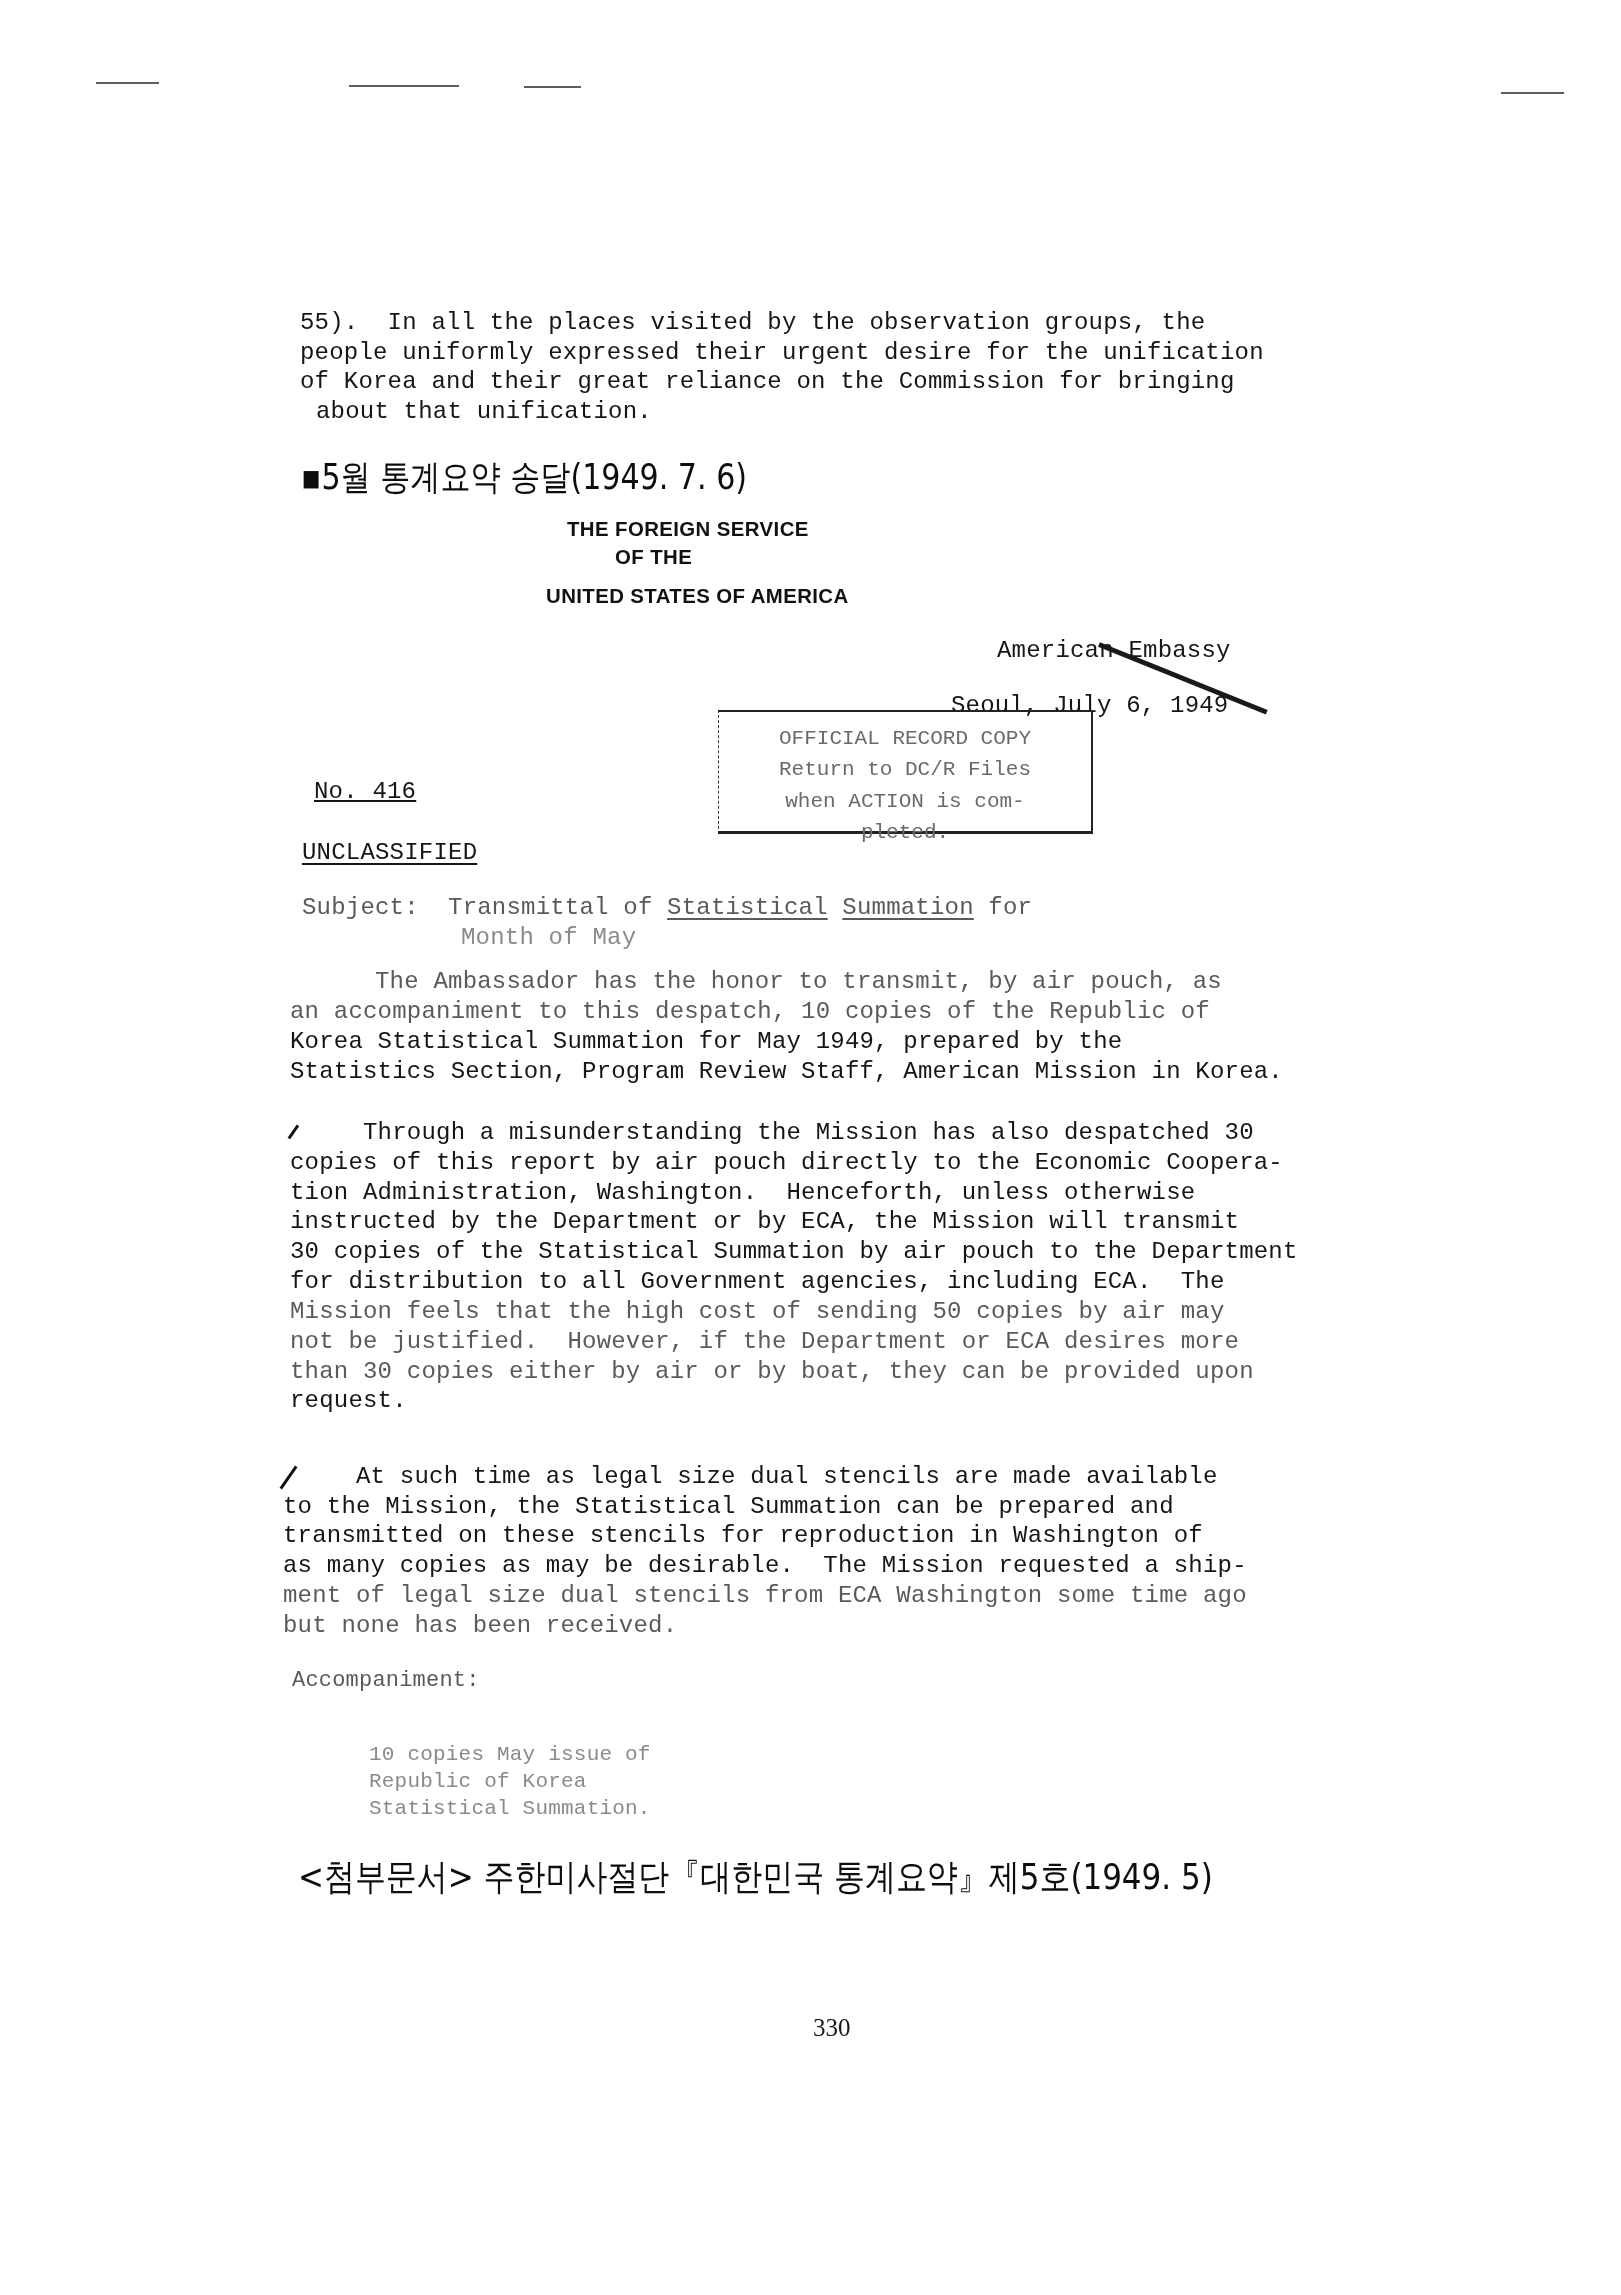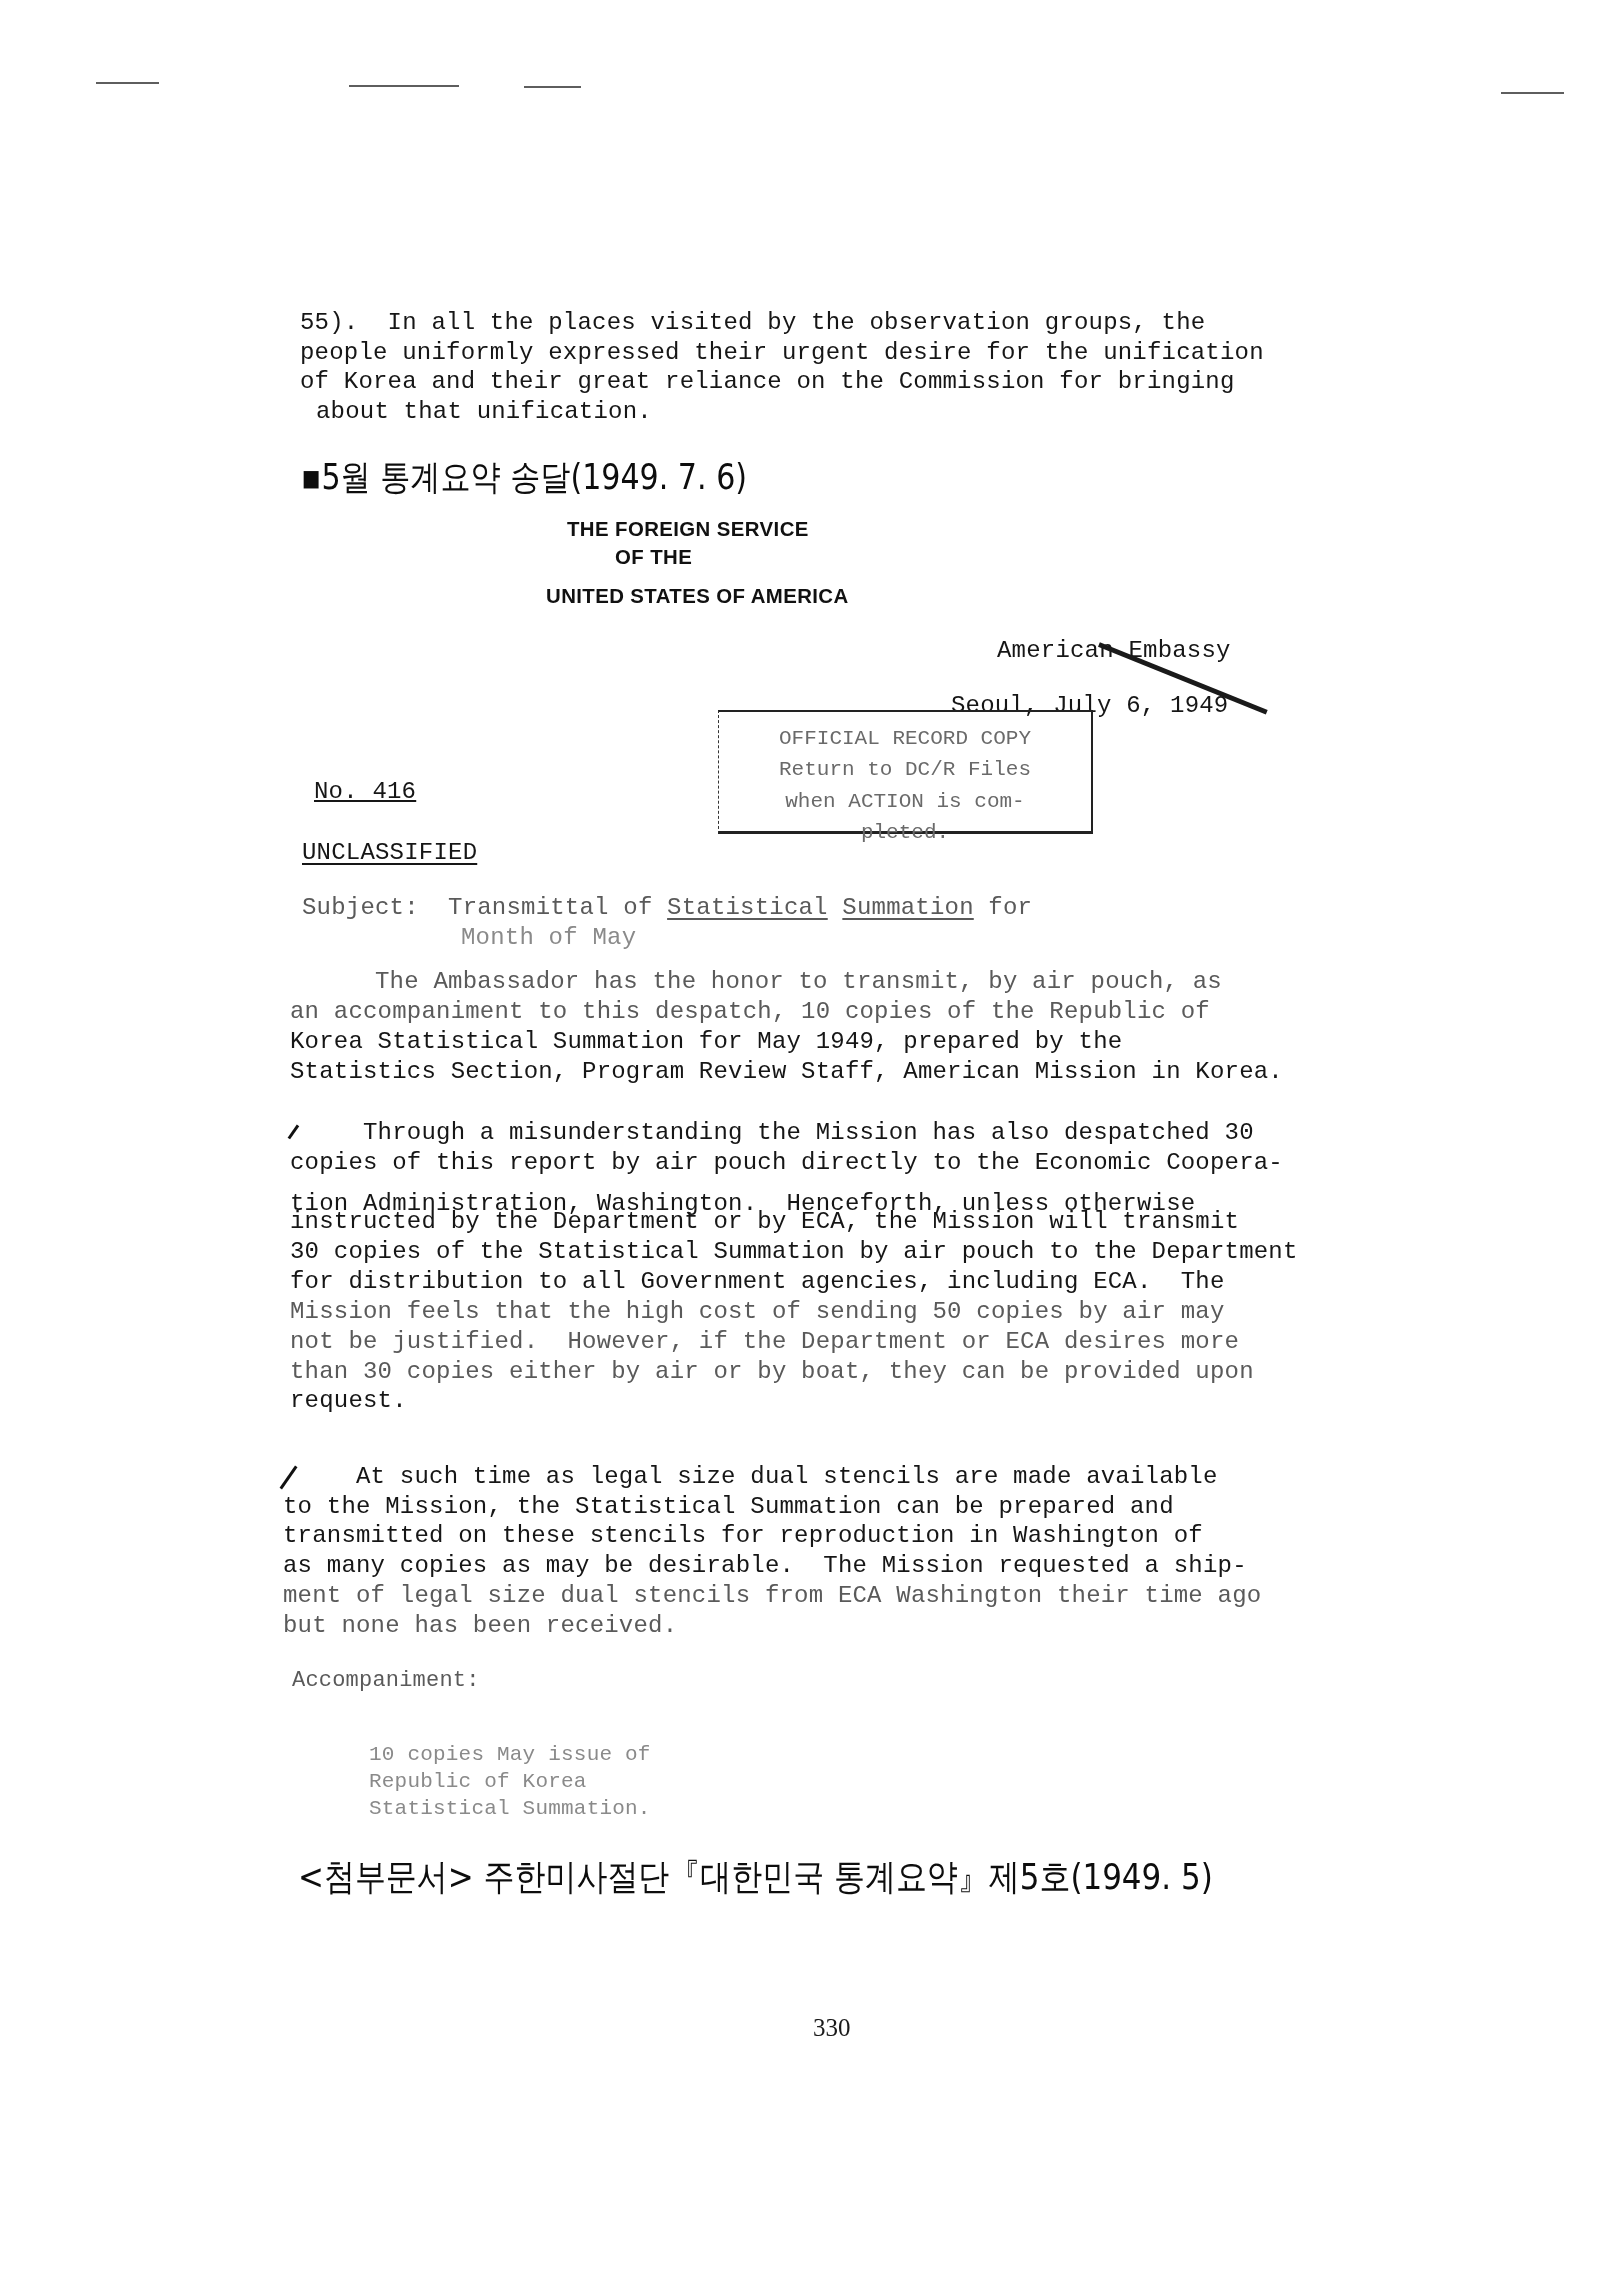--- a/index.html
+++ b/index.html
@@ -61,39 +61,39 @@
 <div>
   <div class="abs tw faint" style="left:302px; top:967px;">     The Ambassador has the honor to transmit, by air pouch, as</div>
   <div class="abs tw faint" style="left:290px; top:997px;">an accompaniment to this despatch, 10 copies of the Republic of</div>
   <div class="abs tw" style="left:290px; top:1027px;">Korea Statistical Summation for May 1949, prepared by the</div>
   <div class="abs tw" style="left:290px; top:1057px;">Statistics Section, Program Review Staff, American Mission in Korea.</div>
 </div>
 
 <div>
   <div class="abs tw" style="left:290px; top:1118px;">     Through a misunderstanding the Mission has also despatched 30</div>
   <div class="abs tw" style="left:290px; top:1148px;">copies of this report by air pouch directly to the Economic Coopera-</div>
-  <div class="abs tw" style="left:290px; top:1178px;margin-top:11px;">tion Administration, Washington.  Henceforth, unless otherwise</div>
+  <div class="abs tw" style="left:290px; top:1178px;">tion Administration, Washington.  Henceforth, unless otherwise</div>
   <div class="abs tw" style="left:290px; top:1207px;">instructed by the Department or by ECA, the Mission will transmit</div>
   <div class="abs tw" style="left:290px; top:1237px;">30 copies of the Statistical Summation by air pouch to the Department</div>
   <div class="abs tw" style="left:290px; top:1267px;">for distribution to all Government agencies, including ECA.  The</div>
   <div class="abs tw faint" style="left:290px; top:1297px;">Mission feels that the high cost of sending 50 copies by air may</div>
   <div class="abs tw faint" style="left:290px; top:1327px;">not be justified.  However, if the Department or ECA desires more</div>
   <div class="abs tw faint" style="left:290px; top:1357px;">than 30 copies either by air or by boat, they can be provided upon</div>
   <div class="abs tw" style="left:290px; top:1386px;">request.</div>
 </div>
 
 <div class="slash-mark" style="left:292px; top:1124px; height:15.7px;"></div>
 <div class="slash-mark" style="left:287px; top:1464px; height:27px;"></div>
 
 <div>
   <div class="abs tw" style="left:283px; top:1462px;">     At such time as legal size dual stencils are made available</div>
   <div class="abs tw" style="left:283px; top:1492px;">to the Mission, the Statistical Summation can be prepared and</div>
   <div class="abs tw" style="left:283px; top:1521px;">transmitted on these stencils for reproduction in Washington of</div>
   <div class="abs tw" style="left:283px; top:1551px;">as many copies as may be desirable.  The Mission requested a ship-</div>
-  <div class="abs tw faint" style="left:283px; top:1581px;">ment of legal size dual stencils from ECA Washington their time ago</div>
+  <div class="abs tw faint" style="left:283px; top:1581px;">ment of legal size dual stencils from ECA Washington some time ago</div>
   <div class="abs tw faint" style="left:283px; top:1611px;">but none has been received.</div>
 </div>
 
 <div>
   <div class="abs tw faint" style="left:292px; top:1666px; font-size:22px;">Accompaniment:</div>
   <div class="abs tw vfaint" style="left:369px; top:1741px; font-size:21px; line-height:27px;">10 copies May issue of</div>
   <div class="abs tw vfaint" style="left:369px; top:1768px; font-size:21px; line-height:27px;">Republic of Korea</div>
   <div class="abs tw vfaint" style="left:369px; top:1795px; font-size:21px; line-height:27px;">Statistical Summation.</div>
 </div>
 

